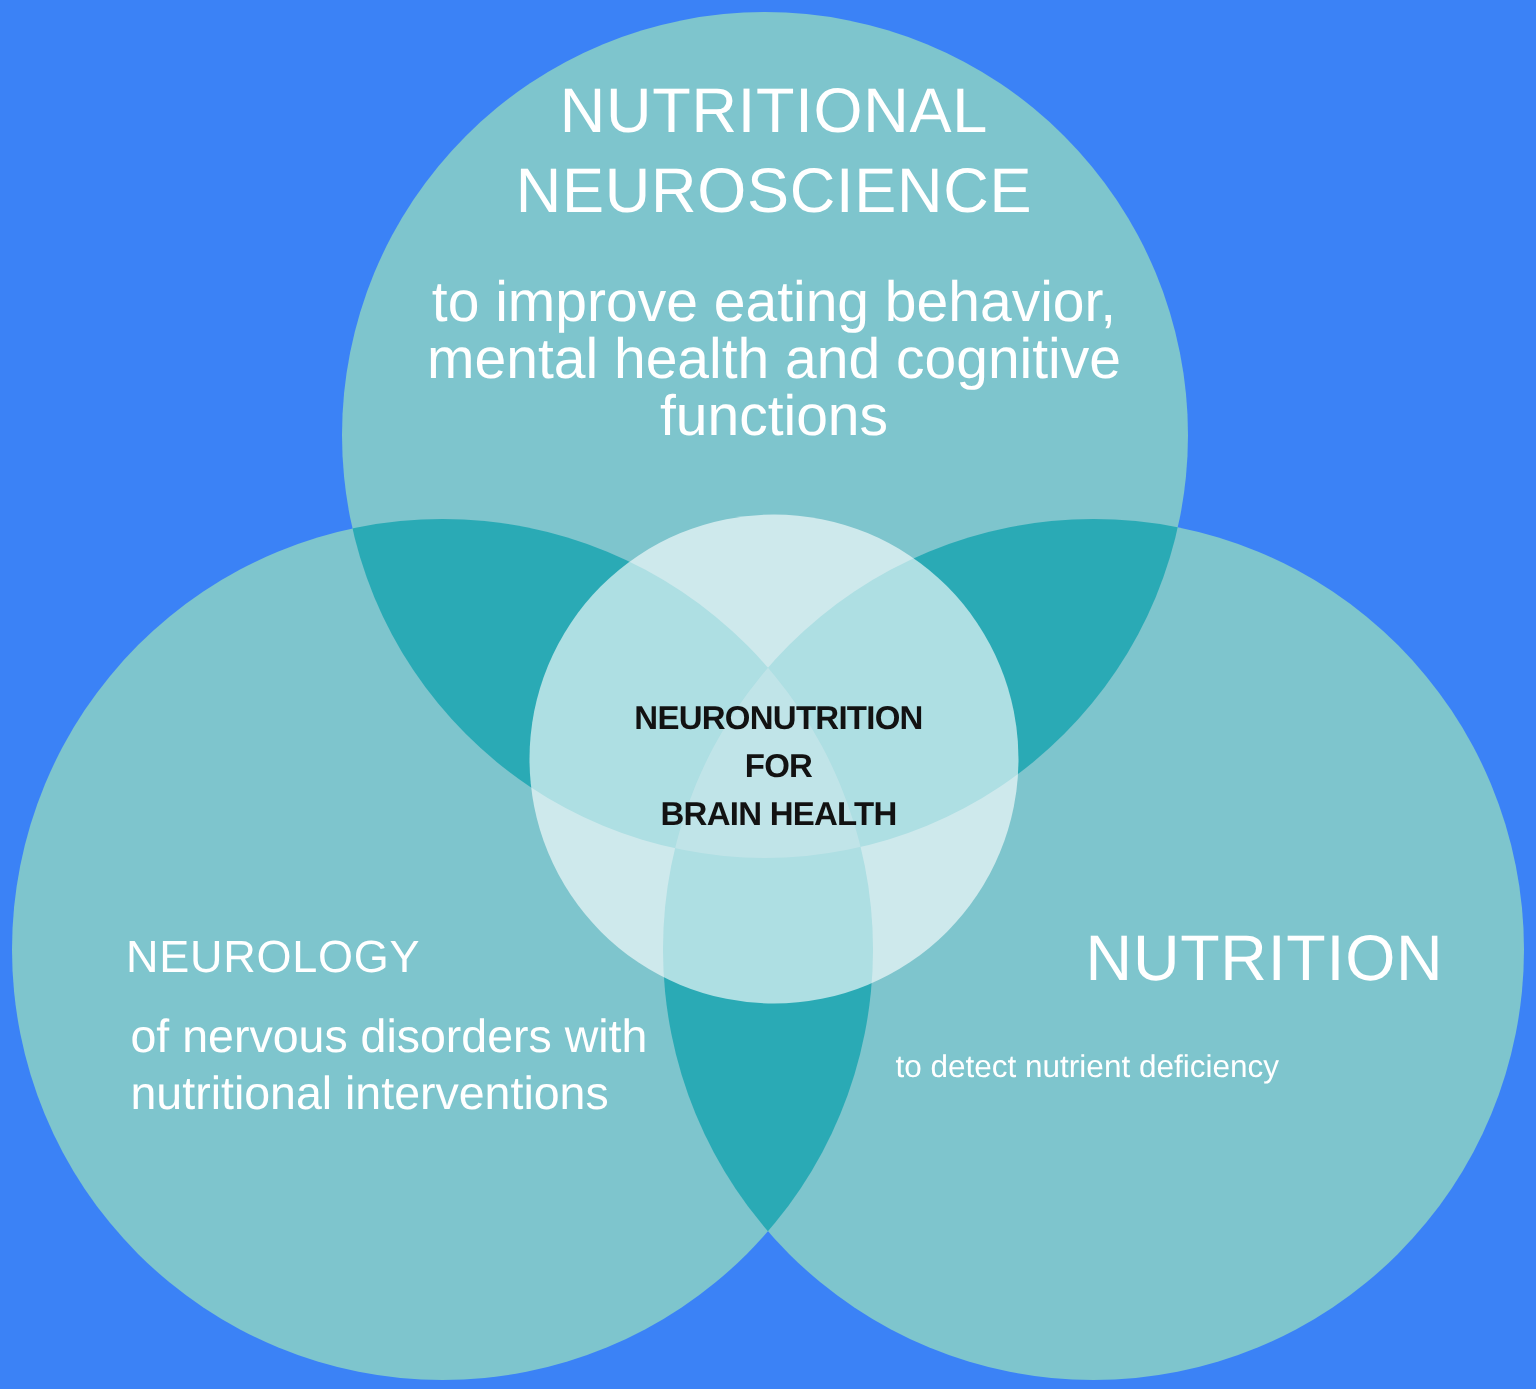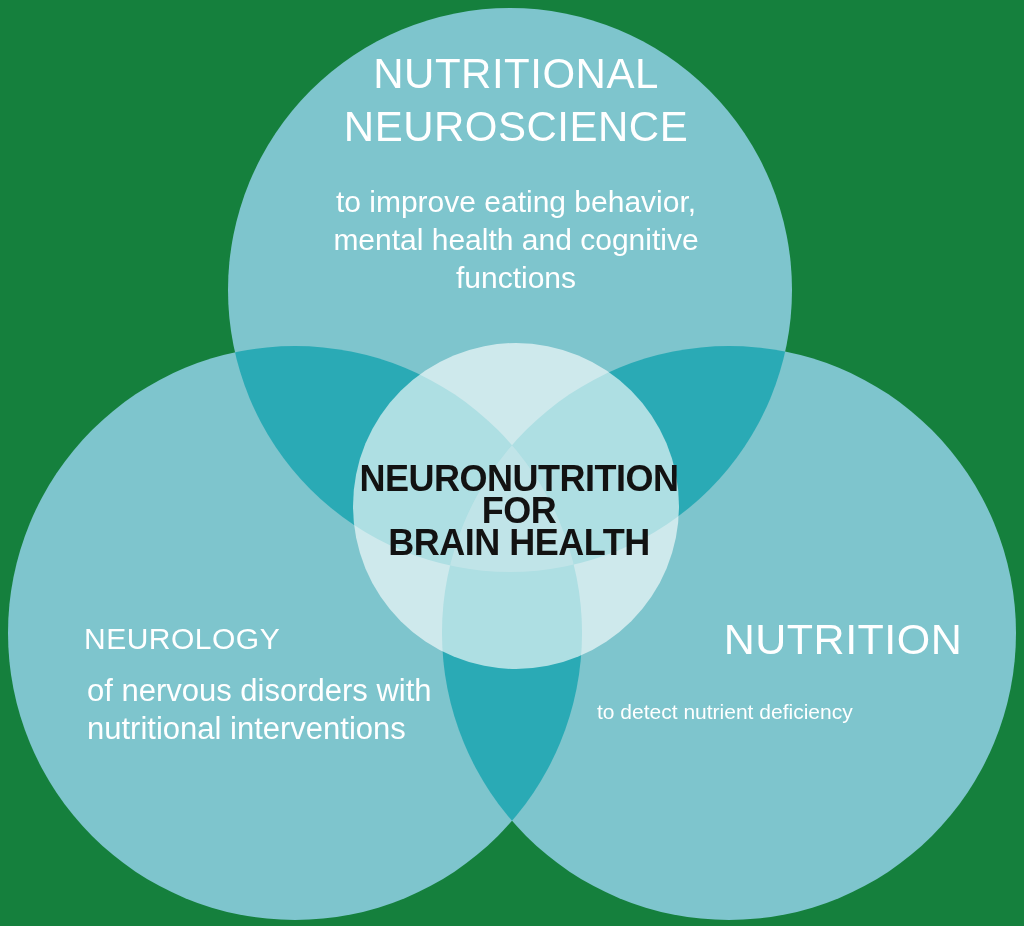--- a/index.html
+++ b/index.html
@@ -5,21 +5,21 @@
 <style>
   html, body {
     margin: 0;
     padding: 0;
     background: #ffffff;
   }
   .stage {
     position: relative;
     width: 1024px;
     height: 926px;
-    background: #15803d;
+    background: #3b82f6;
     overflow: hidden;
     font-family: "Liberation Sans", sans-serif;
   }
   .venn-svg {
     position: absolute;
     left: 0;
     top: 0;
   }
   .label {
     position: absolute;
@@ -34,29 +34,29 @@
     font-size: 42px;
     line-height: 53px;
     letter-spacing: 0.5px;
     font-weight: 400;
   }
   .desc-top {
     left: 256px;
     top: 183px;
     width: 520px;
     text-align: center;
-    font-size: 30px;
+    font-size: 38px;
     line-height: 38px;
   }
   .title-center {
     left: 319px;
     top: 463px;
     width: 400px;
     text-align: center;
-    font-size: 36px;
+    font-size: 22px;
     line-height: 32px;
     font-weight: 700;
     letter-spacing: -0.5px;
     color: #121212;
   }
   .title-left {
     left: 84px;
     top: 614px;
     width: 420px;
     text-align: left;

